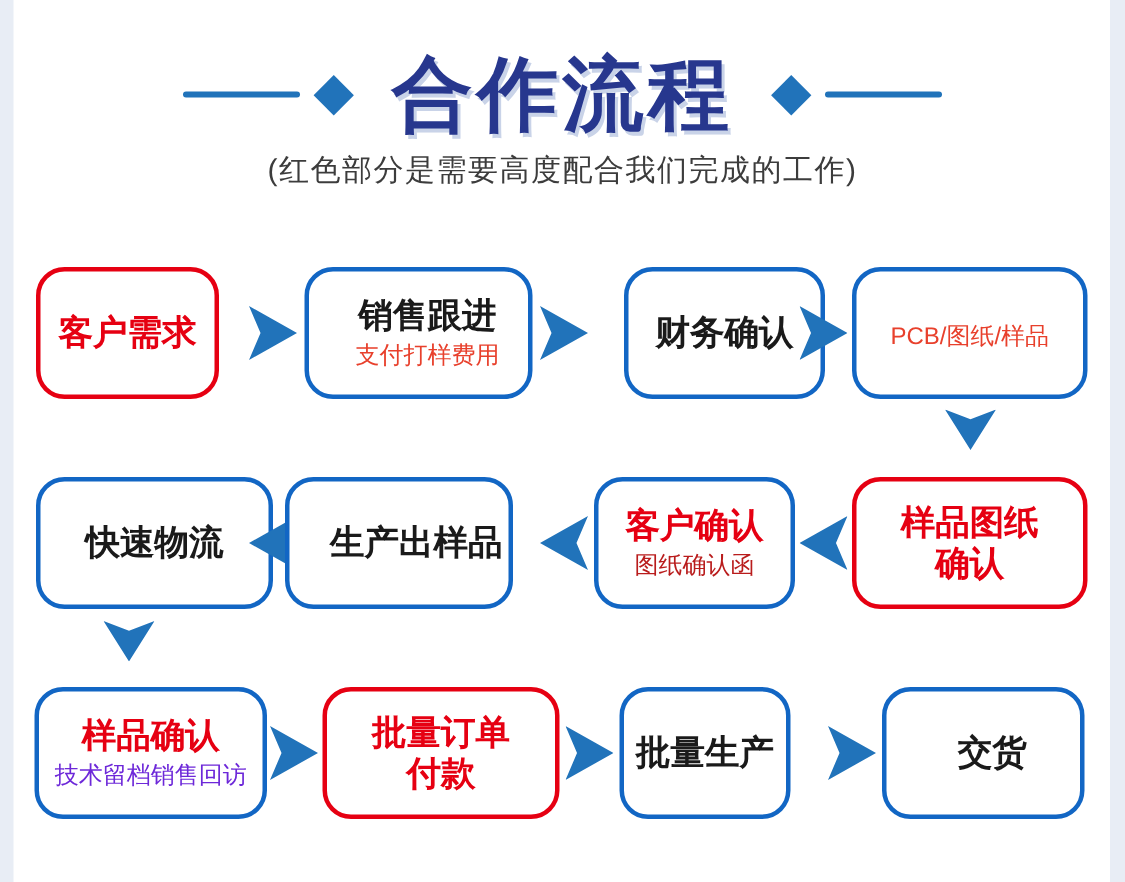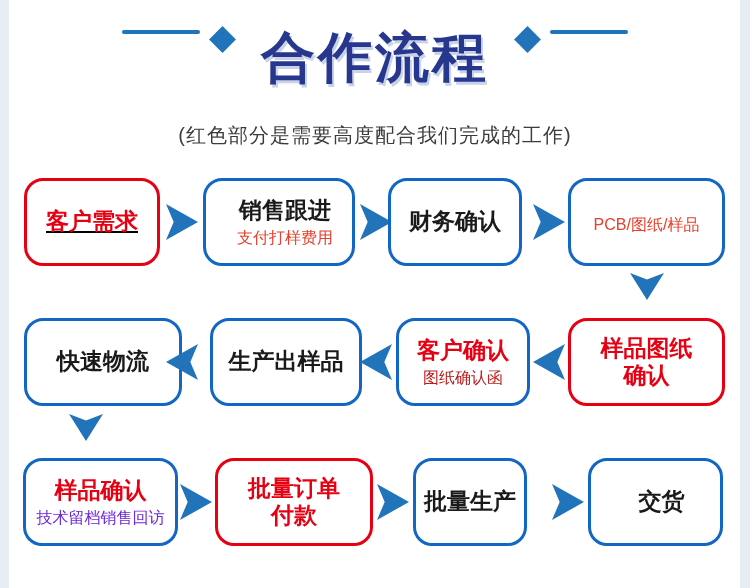--- a/index.html
+++ b/index.html
@@ -6,28 +6,28 @@
   .stage {
     position:relative; width:750px; height:588px; background:#ffffff;
     font-family:"Liberation Sans","DejaVu Sans",sans-serif; overflow:hidden;
   }
   .edge-strip { position:absolute; top:0; height:588px; background:#e8edf5; }
   .edge-strip.left { left:0; width:9px; }
   .edge-strip.right { right:0; width:10px; }
 
   
   .header { position:absolute; left:0; top:0; width:750px; text-align:center; }
-  .title-row { display:flex; align-items:flex-start; justify-content:center; margin-top:30px; height:66px; }
+  .title-row { display:flex; align-items:center; justify-content:center; margin-top:30px; height:66px; }
   .decor-line { width:78px; height:4px; background:#2173ba; border-radius:2px; }
   .decor-diamond { width:19px; height:19px; background:#2173ba; transform:rotate(45deg); margin:0 13px; }
   .page-title {
     font-size:54px; font-weight:bold; color:#27378e; letter-spacing:3px;
     margin:0 16px; line-height:1; text-shadow:2px 3px 0 #c9d3e8;
   }
-  .page-subtitle { margin-top:26px; font-size:20px; color:#3c3c3c; letter-spacing:1px; }
+  .page-subtitle { margin-top:4px; font-size:20px; color:#3c3c3c; letter-spacing:1px; }
 
   
   .box {
     position:absolute; height:88px; background:#fff; border-radius:19px;
     display:flex; flex-direction:column; align-items:center; justify-content:center;
     text-align:center; box-sizing:border-box; padding:0 4px;
   }
   .box.blue { border:3px solid #1266c4; }
   .box.redb { border:3px solid #e60012; }
   .bt { font-size:23px; font-weight:bold; color:#1a1a1a; line-height:1.18; white-space:pre-line; }
@@ -38,26 +38,26 @@
   .bs.dark { color:#6d28d9; }
 
   
   .ar { position:absolute; background:#2173ba; }
   .ar.right { width:32px; height:36px; clip-path:polygon(0% 0%, 100% 50%, 0% 100%, 24% 50%); }
   .ar.left  { width:32px; height:36px; clip-path:polygon(100% 0%, 0% 50%, 100% 100%, 76% 50%); }
   .ar.down  { width:34px; height:27px; clip-path:polygon(0% 0%, 50% 100%, 100% 0%, 50% 24%); }
 
   
   .r1 { top:178px; } .r2 { top:318px; } .r3 { top:458px; }
-  .r1c1 { left:24px;  width:136px;text-decoration:underline; }
+  .r1c1 { left:24px;  width:122px; }
   .r1c2 { left:203px; width:152px;padding-left:16px; }
-  .r1c3 { left:388px; width:134px; }
+  .r1c3 { left:416px; width:134px; }
   .r1c4 { left:568px; width:157px; }
   .r2c1 { left:24px;  width:158px;text-align:right; }
-  .r2c2 { left:210px; width:152px; }
+  .r2c2 { left:190px; width:152px;align-items:flex-end; }
   .r2c3 { left:396px; width:134px; }
   .r2c4 { left:568px; width:157px; }
   .r3c1 { left:23px;  width:155px;text-align:center; }
   .r3c2 { left:215px; width:158px; }
   .r3c3 { left:413px; width:114px; }
   .r3c4 { left:588px; width:135px;padding-left:16px; }
 
   .a-r1-1 { left:166px; top:204px; } .a-r1-2 { left:360px; top:204px; } .a-r1-3 { left:533px; top:204px; }
   .a-r2-1 { left:166px; top:344px; } .a-r2-2 { left:360px; top:344px; } .a-r2-3 { left:533px; top:344px; }
   .a-r3-1 { left:180px; top:484px; } .a-r3-2 { left:377px; top:484px; } .a-r3-3 { left:552px; top:484px; }

